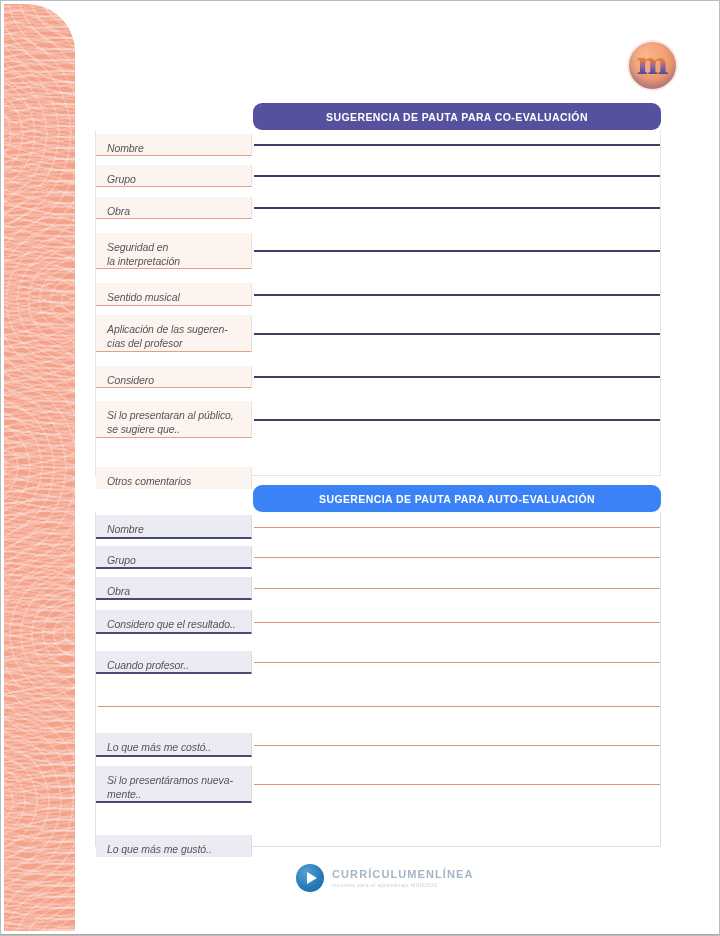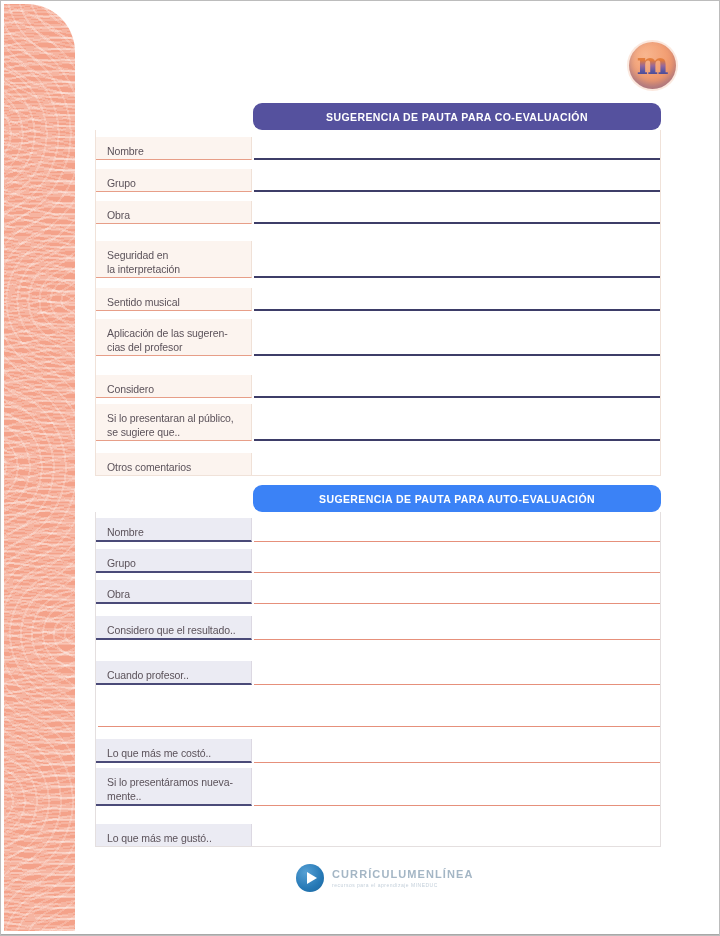--- a/index.html
+++ b/index.html
@@ -58,21 +58,21 @@
     display:flex; align-items:center; justify-content:center;
     color:#ffffff; font-size:10.5px; font-weight:bold; letter-spacing:.4px;
   }
   .t1 .thead { background:#55519e;text-align:center; }
   .t2 .thead { background:#3b82f6; }
 
   .tbody { background:#ffffff; }
   .t1 .tbody { border:1px solid #f0e2d9; border-top:none; }
   .t2 .tbody { border:1px solid #e4dfdf; border-top:none; }
 
-  .trow { display:flex; align-items:flex-end; }
+  .trow { display:flex; align-items:center;font-style:italic; }
   .lcell {
     width:156px; padding:8px 4px 0 11px;
     font-size:10.5px; line-height:1.32; color:#5b525a; letter-spacing:-.1px;
     white-space:pre-line;
   }
   .t1 .lcell { background:#fcf4ef; border-right:1px solid #f0e1d7; }
   .t2 .lcell { background:#ebebf3; border-right:1px solid #dcd8e2; }
   .vcell { flex:1; margin-left:2px; background:#fff; }
 
   .t1 .trow .lcell { border-bottom:1px solid #e79e88; }

